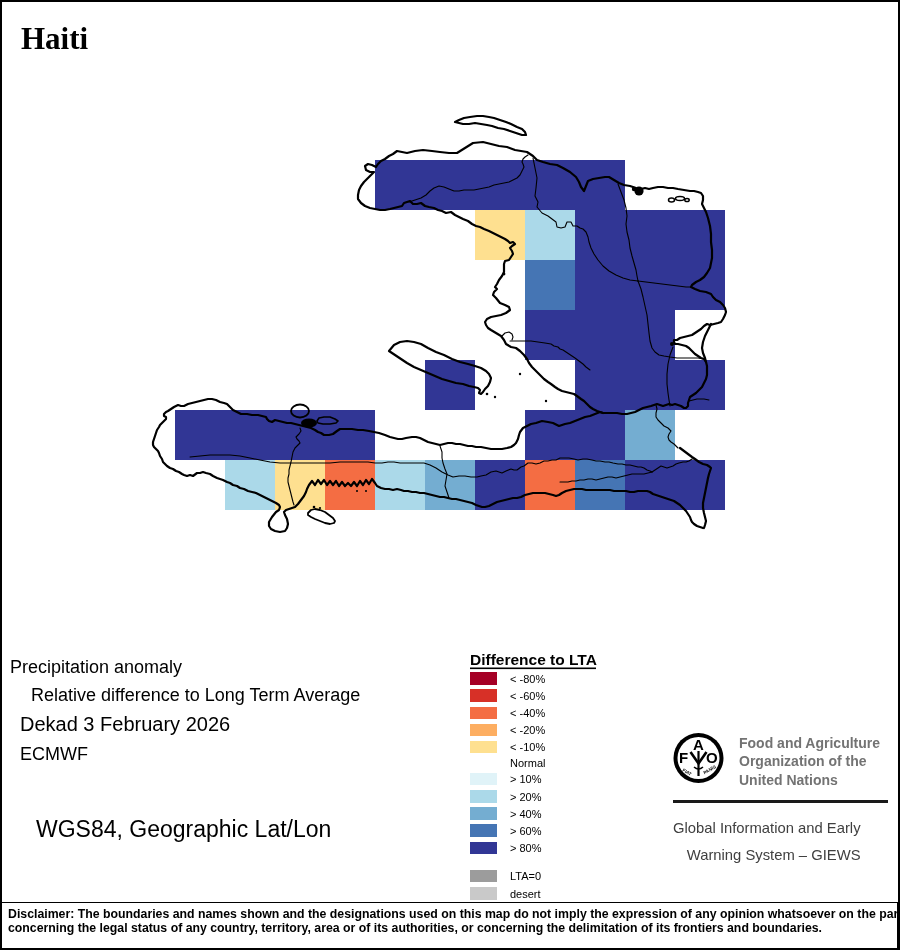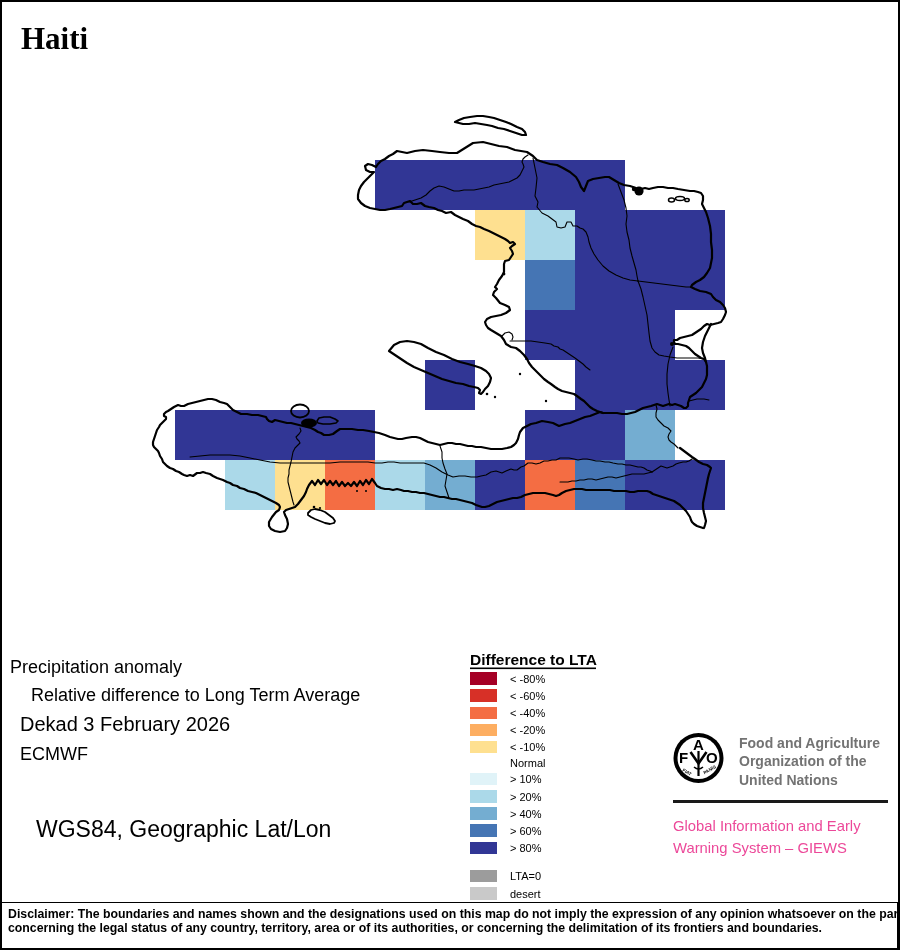--- a/index.html
+++ b/index.html
@@ -159,17 +159,17 @@
 <div class="abs" style="left:10px;top:657.4px;font-size:18px;font-weight:normal;">Precipitation anomaly</div>
 <div class="abs" style="left:20px;top:685.4px;font-size:18px;margin-left:11px;">Relative difference to Long Term Average</div>
 <div class="abs" style="left:20px;top:713px;font-size:20px;">Dekad 3 February 2026</div>
 <div class="abs" style="left:20px;top:743.7px;font-size:18px;">ECMWF</div>
 <div class="abs" style="left:36px;top:771.7px;font-size:23px;margin-top:44px;">WGS84, Geographic Lat/Lon</div>
 
 <div class="abs" style="left:739px;top:733.5px;font-size:14px;font-weight:bold;line-height:18.8px;color:#737373;">Food and Agriculture<br>Organization of the<br>United Nations</div>
 
 <div class="abs" style="left:673px;top:800px;width:215px;height:2.6px;background:#1a1a1a;"></div>
 
-<div class="abs" style="left:673px;top:815px;font-size:14.8px;line-height:22px;color:#ec4899;">Global Information and Early<br>Warning System – GIEWS</div>
+<div class="abs" style="left:673px;top:815px;font-size:14.8px;line-height:27px;color:#404040;text-align:right;">Global Information and Early<br>Warning System – GIEWS</div>
 
 <div class="abs" style="left:0px;top:902px;width:896px;height:46px;border:1.5px solid #000;"></div>
 
 <div class="abs" style="left:8px;top:908px;font-size:12.3px;line-height:13.8px;font-weight:bold;">Disclaimer: The boundaries and names shown and the designations used on this map do not imply the expression of any opinion whatsoever on the part of FAO<br>concerning the legal status of any country, territory, area or of its authorities, or concerning the delimitation of its frontiers and boundaries.</div>
 
 </body></html>

